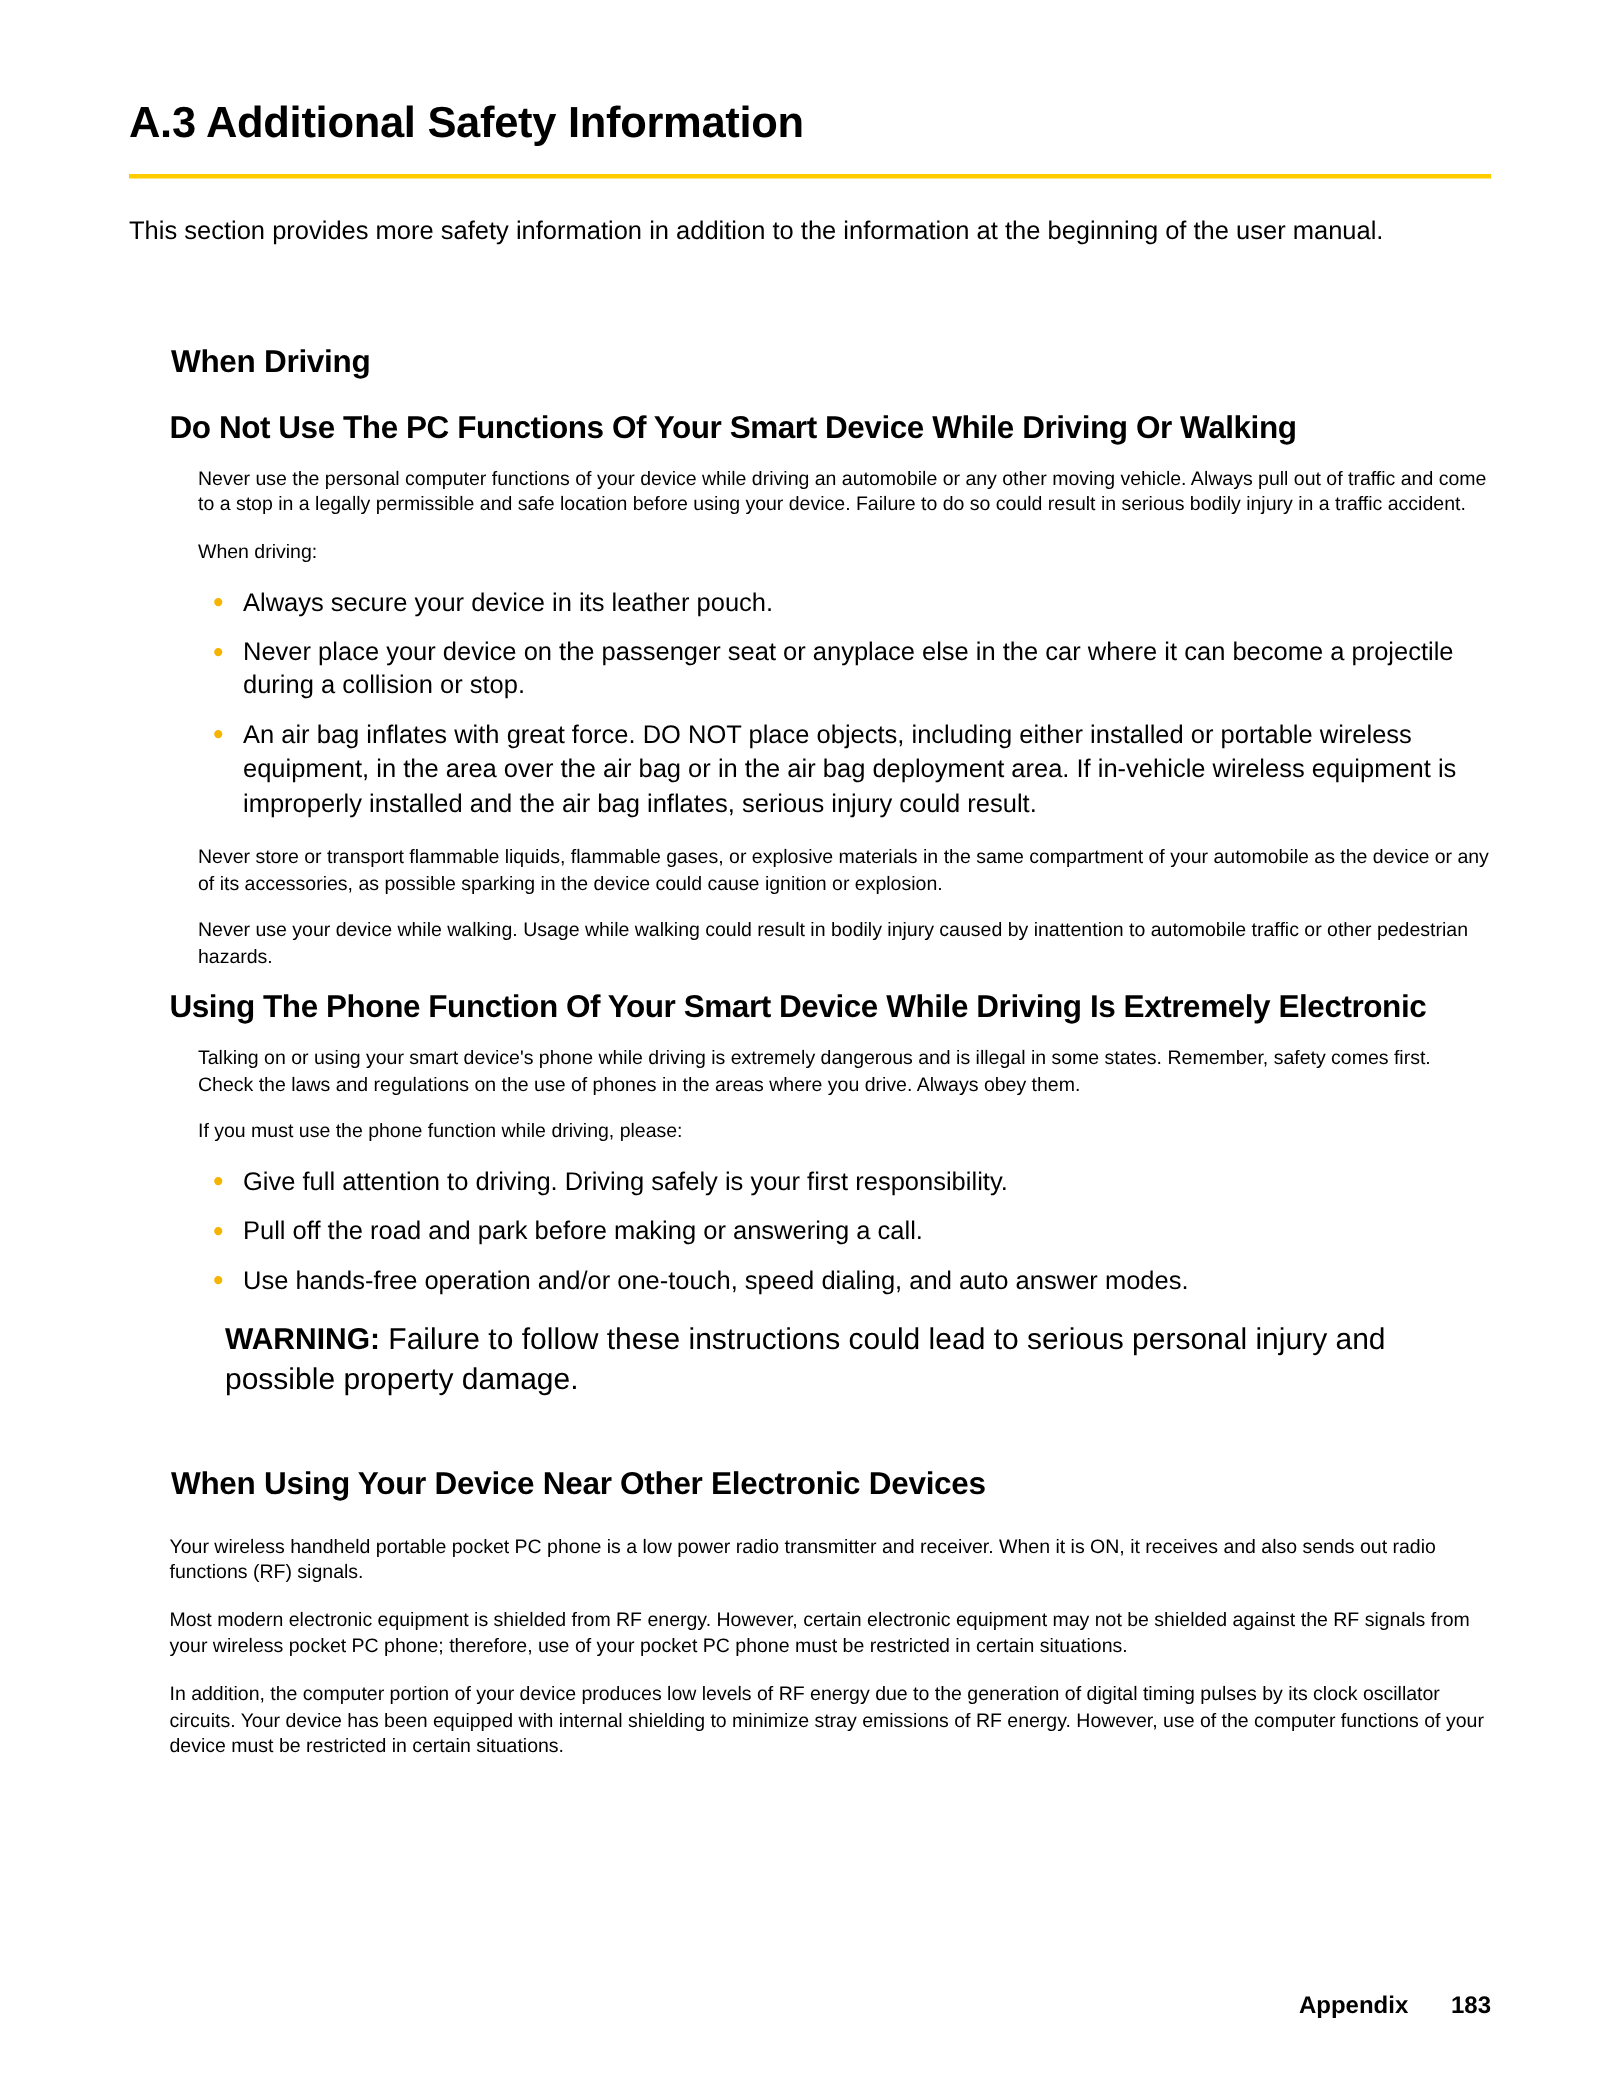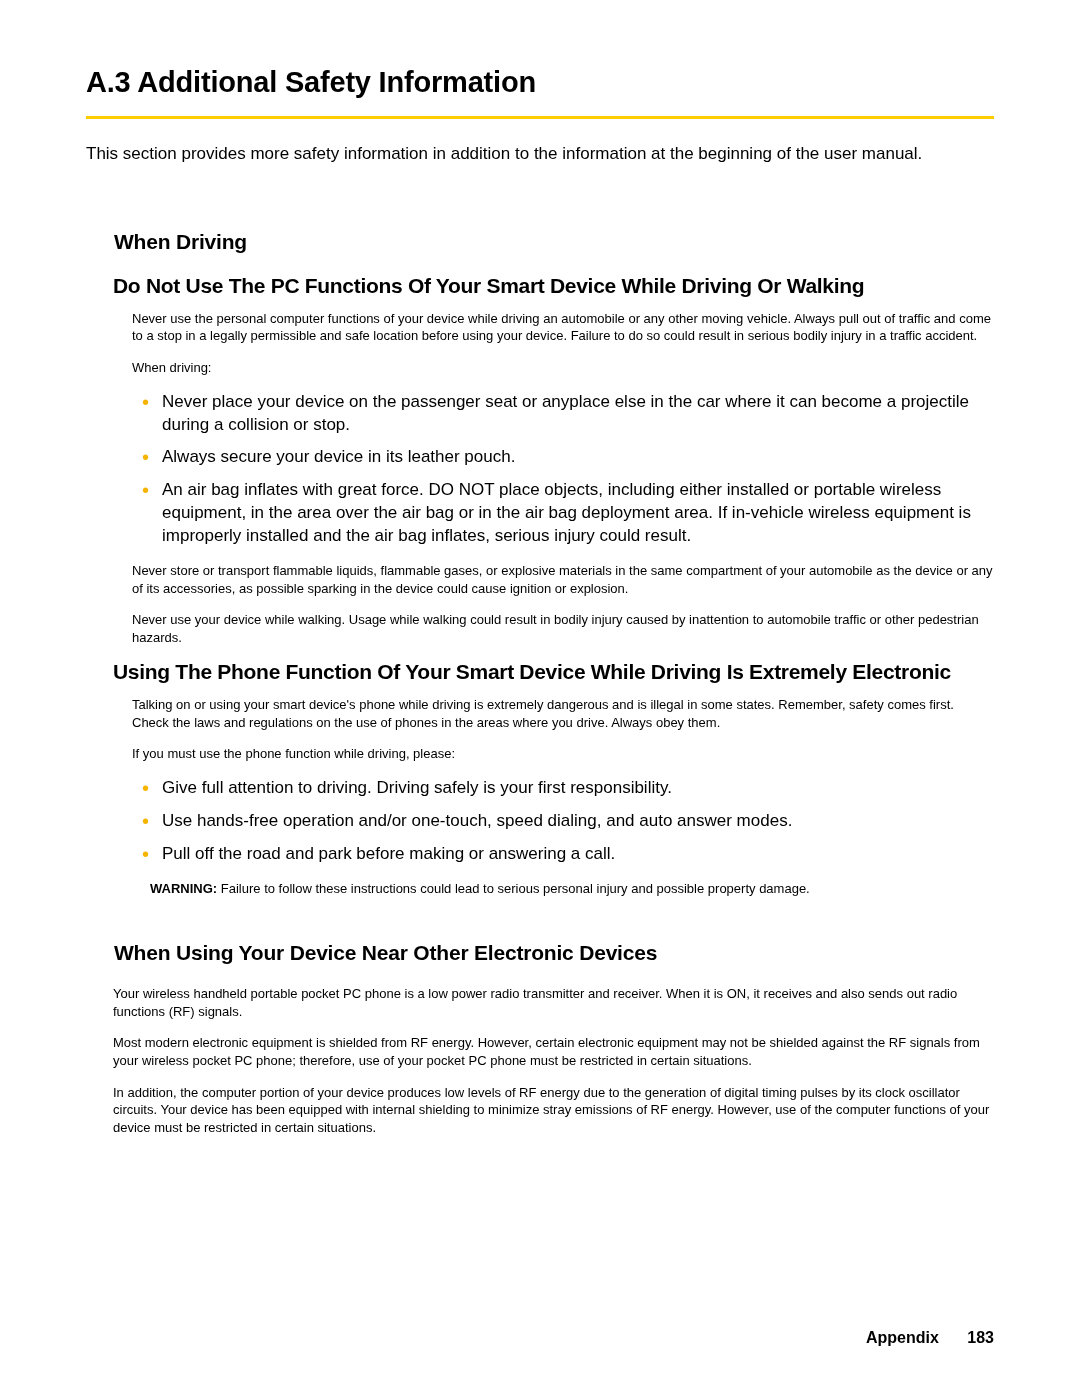--- a/index.html
+++ b/index.html
@@ -68,21 +68,21 @@
     content: "•";
     position: absolute;
     left: 10px;
     top: 0;
     color: #f5b400;
     font-size: 20px;
     line-height: 1.1;
   }
   .warning-line {
     margin-left: 64px;
-    font-size: 13px;
+    font-size: 20px;
     line-height: 1.35;
     margin-bottom: 14px;
   }
   .warning-label {
     font-weight: 700;
   }
   .section-gap {
     height: 30px;
   }
   .footer {
@@ -102,34 +102,34 @@
 <h1 class="h1">A.3  Additional Safety Information</h1>
 
 <p class="intro">This section provides more safety information in addition to the information at the beginning of the user manual.</p>
 
 <h2 class="h2">When Driving</h2>
 
 <h3 class="h3">Do Not Use The PC Functions Of Your Smart Device While Driving Or Walking</h3>
 <p class="body-p">Never use the personal computer functions of your device while driving an automobile or any other moving vehicle. Always pull out of traffic and come to a stop in a legally permissible and safe location before using your device. Failure to do so could result in serious bodily injury in a traffic accident.</p>
 <p class="body-p">When driving:</p>
 <ul class="bullets">
+  <li>Always secure your device in its leather pouch.</li>
   <li>Never place your device on the passenger seat or anyplace else in the car where it can become a projectile during a collision or stop.</li>
-  <li>Always secure your device in its leather pouch.</li>
   <li>An air bag inflates with great force. DO NOT place objects, including either installed or portable wireless equipment, in the area over the air bag or in the air bag deployment area. If in-vehicle wireless equipment is improperly installed and the air bag inflates, serious injury could result.</li>
 </ul>
 <p class="body-p">Never store or transport flammable liquids, flammable gases, or explosive materials in the same compartment of your automobile as the device or any of its accessories, as possible sparking in the device could cause ignition or explosion.</p>
 <p class="body-p">Never use your device while walking. Usage while walking could result in bodily injury caused by inattention to automobile traffic or other pedestrian hazards.</p>
 
 <h3 class="h3">Using The Phone Function Of Your Smart Device While Driving Is Extremely Electronic</h3>
 <p class="body-p">Talking on or using your smart device's phone while driving is extremely dangerous and is illegal in some states. Remember, safety comes first. Check the laws and regulations on the use of phones in the areas where you drive. Always obey them.</p>
 <p class="body-p">If you must use the phone function while driving, please:</p>
 <ul class="bullets">
   <li>Give full attention to driving. Driving safely is your first responsibility.</li>
+  <li>Pull off the road and park before making or answering a call.</li>
   <li>Use hands-free operation and/or one-touch, speed dialing, and auto answer modes.</li>
-  <li>Pull off the road and park before making or answering a call.</li>
 </ul>
 <p class="warning-line">
   <span class="warning-label">WARNING:</span><span>  Failure to follow these instructions could lead to serious personal injury and possible property damage.</span>
 </p>
 
 <div class="section-gap"></div>
 
 <h2 class="h2">When Using Your Device Near Other Electronic Devices</h2>
 <p class="body-p outer">Your wireless handheld portable pocket PC phone is a low power radio transmitter and receiver. When it is ON, it receives and also sends out radio functions (RF) signals.</p>
 <p class="body-p outer">Most modern electronic equipment is shielded from RF energy. However, certain electronic equipment may not be shielded against the RF signals from your wireless pocket PC phone; therefore, use of your pocket PC phone must be restricted in certain situations.</p>

